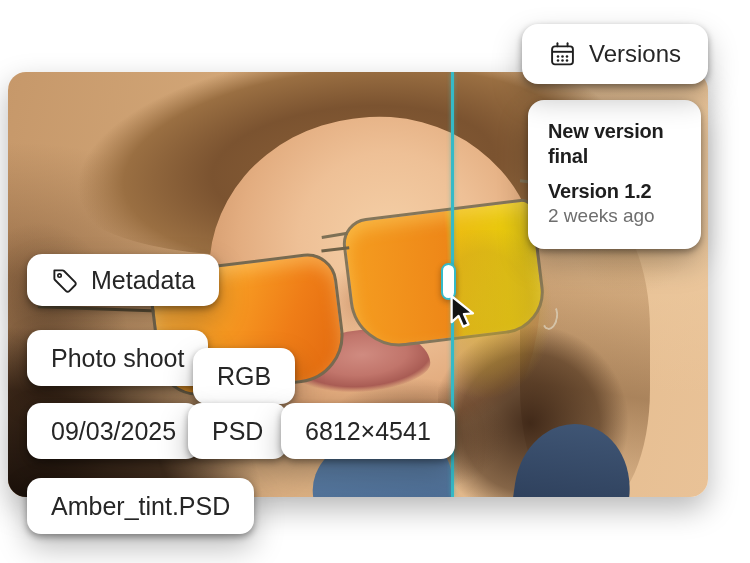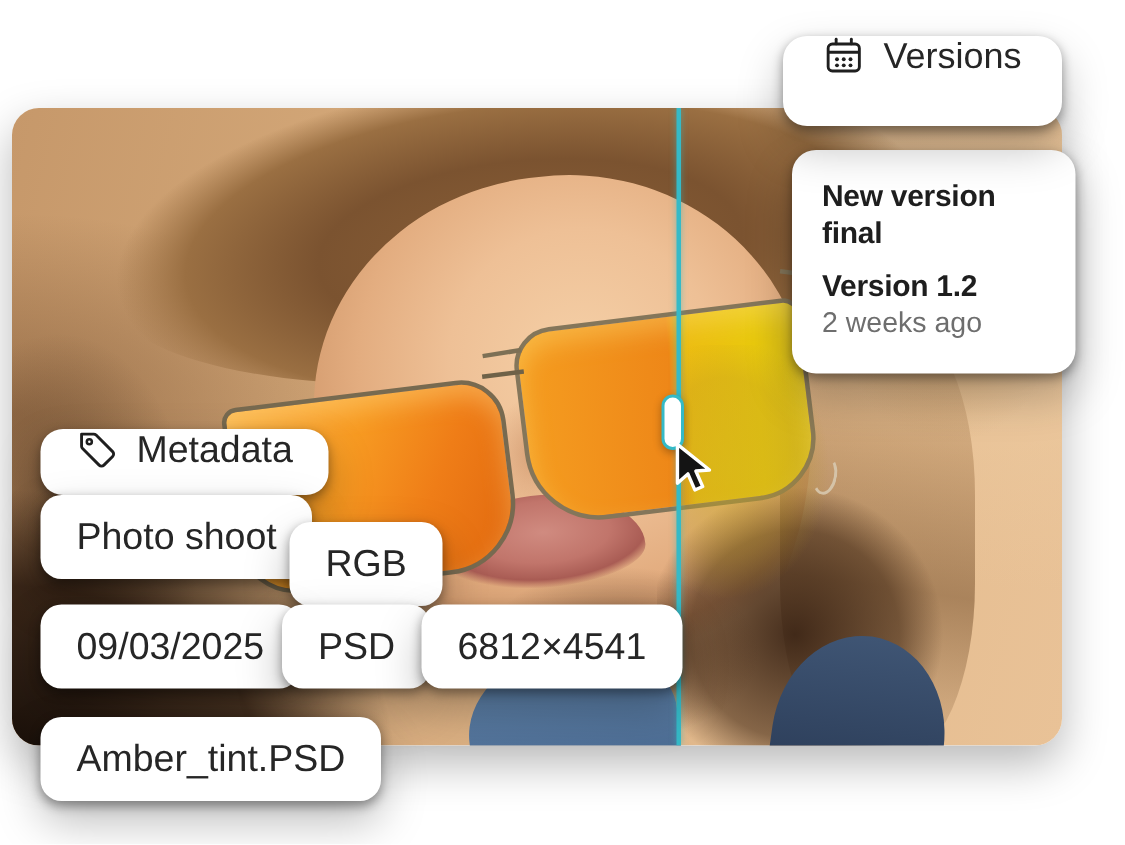--- a/index.html
+++ b/index.html
@@ -66,34 +66,34 @@
   .divider{left:443px;top:0;width:3px;height:425px;background:#35bac7;box-shadow:0 0 4px rgba(53,186,199,.6);}
   .handle{left:433px;top:191px;width:15px;height:37px;background:#ffffff;border:2px solid #35bac7;
     border-radius:9px;box-sizing:border-box;box-shadow:0 2px 6px rgba(0,0,0,.3);cursor:ew-resize;}
   
   .cursor{position:absolute;left:449px;top:294px;width:30px;height:36px;z-index:7;}
   
   .card{
     position:absolute;background:#ffffff;border-radius:15px;color:#262626;
     box-shadow:0 3px 7px rgba(0,0,0,.38),0 14px 30px rgba(0,0,0,.26);z-index:4;
   }
-  .btn{display:flex;gap:13px;cursor:pointer;}
+  .btn{display:flex;align-items:center;gap:13px;cursor:pointer;}
   .versions-btn{left:522px;top:24px;height:60px;padding:0 27px;font-size:24px;border-radius:16px;z-index:5;}
-  .metadata-btn{left:27px;top:254px;height:44px;padding:0 24px;font-size:25px;margin-top:32px;}
+  .metadata-btn{left:27px;top:254px;height:52px;padding:0 24px;font-size:25px;}
   .icon{display:block;flex:0 0 auto;}
   .chip{height:56px;display:flex;align-items:center;padding:0 24px;font-size:25px;border-radius:14px;cursor:pointer;}
   .chip-photo-shoot{left:27px;top:330px;}
   .chip-rgb{left:193px;top:348px;justify-content:center;}
   .chip-date{left:27px;top:403px;justify-content:center;}
   .chip-psd{left:188px;top:403px;}
   .chip-dims{left:281px;top:403px;}
   .chip-file{left:27px;top:478px;}
   .chip-approved{left:228px;top:478px;}
   
-  .panel{left:528px;top:100px;width:189px;border-radius:16px;padding:19px 20px 16px;box-sizing:border-box;z-index:3;}
+  .panel{left:528px;top:100px;width:173px;border-radius:16px;padding:19px 20px 16px;box-sizing:border-box;z-index:3;}
   .v-item{margin-bottom:10px;cursor:pointer;}
   .v-item:last-child{margin-bottom:4px;}
   .v-name{font-size:20px;font-weight:700;color:#1e1e1e;line-height:1.25;letter-spacing:-.2px;}
   .v-time{font-size:19px;color:#6e6e6e;line-height:1.3;}
 </style>
 </head>
 <body>
 
 <div class="stage">
 

